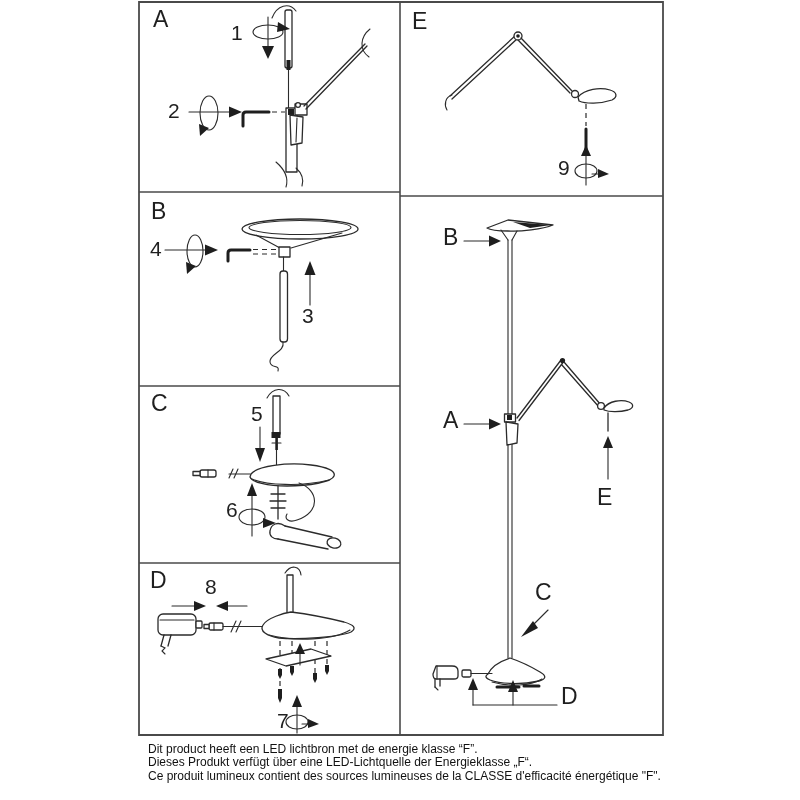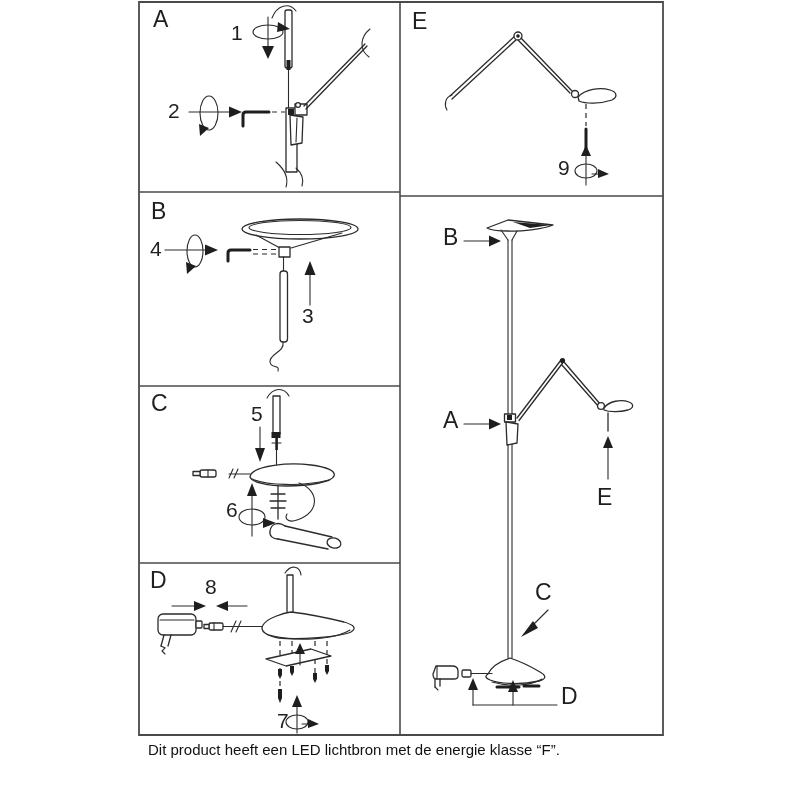--- a/index.html
+++ b/index.html
@@ -4,21 +4,21 @@
 <style>
   html,body{margin:0;padding:0;background:#fff;}
   .stage{position:relative;width:800px;height:800px;background:#ffffff;overflow:hidden;
          font-family:"Liberation Sans",sans-serif;color:#1c1c1c;}
   .panel{position:absolute;}
   .panel svg{position:absolute;left:0;top:0;}
   .lbl{position:absolute;font-size:23px;line-height:1;color:#1f1f1f;}
   .num{position:absolute;font-size:21px;line-height:1;color:#1f1f1f;}
   .frame-svg{position:absolute;left:0;top:0;}
   .footnotes{position:absolute;left:148px;top:743px;width:540px;
-             font-size:15px;line-height:13.4px;color:#111;}
+             font-size:12px;line-height:13.4px;color:#111;}
   svg *{vector-effect:non-scaling-stroke;}
   .ln{stroke:#2b2b2b;stroke-width:1.3;fill:none;stroke-linecap:round;stroke-linejoin:round;}
   .lnthin{stroke:#2b2b2b;stroke-width:1.1;fill:none;stroke-linecap:round;}
   .white{fill:#ffffff;stroke:#2b2b2b;stroke-width:1.3;stroke-linejoin:round;}
   .dark{fill:#1e1e1e;stroke:none;}
   .dash{stroke:#2b2b2b;stroke-width:1.2;fill:none;stroke-dasharray:5 4;}
   .key{stroke:#1e1e1e;stroke-width:3;fill:none;stroke-linecap:round;stroke-linejoin:round;}
   .rod{stroke:#1e1e1e;stroke-width:3;fill:none;stroke-linecap:round;}
 </style>
 </head>
@@ -296,15 +296,17 @@
     </svg>
     <span class="lbl" style="left:43px;top:30px">B</span>
     <span class="lbl" style="left:43px;top:213px">A</span>
     <span class="lbl" style="left:197px;top:290px">E</span>
     <span class="lbl" style="left:135px;top:385px">C</span>
     <span class="lbl" style="left:161px;top:489px">D</span>
   </div>
 
   <div class="footnotes">
     <div>Dit product heeft een LED lichtbron met de energie klasse “F”.</div>
+    <div>Dieses Produkt verfügt über eine LED-Lichtquelle der Energieklasse „F“.</div>
+    <div>Ce produit lumineux contient des sources lumineuses de la CLASSE d'efficacité énergétique "F".</div>
   </div>
 
 </div>
 
 </body></html>

